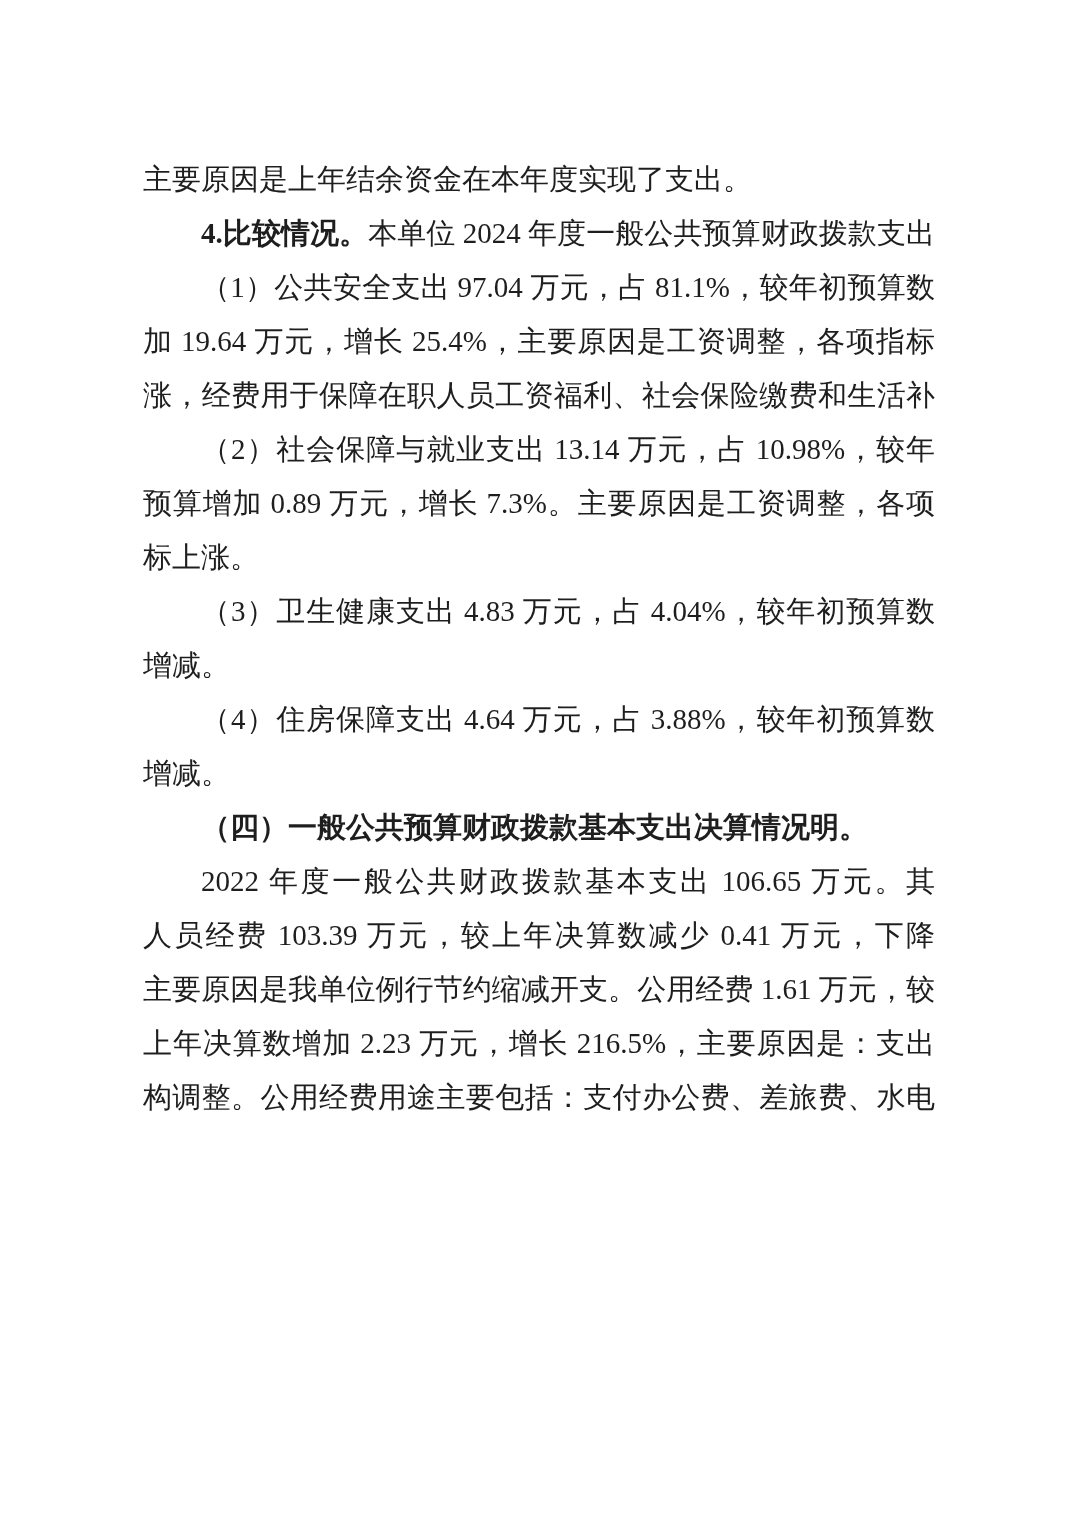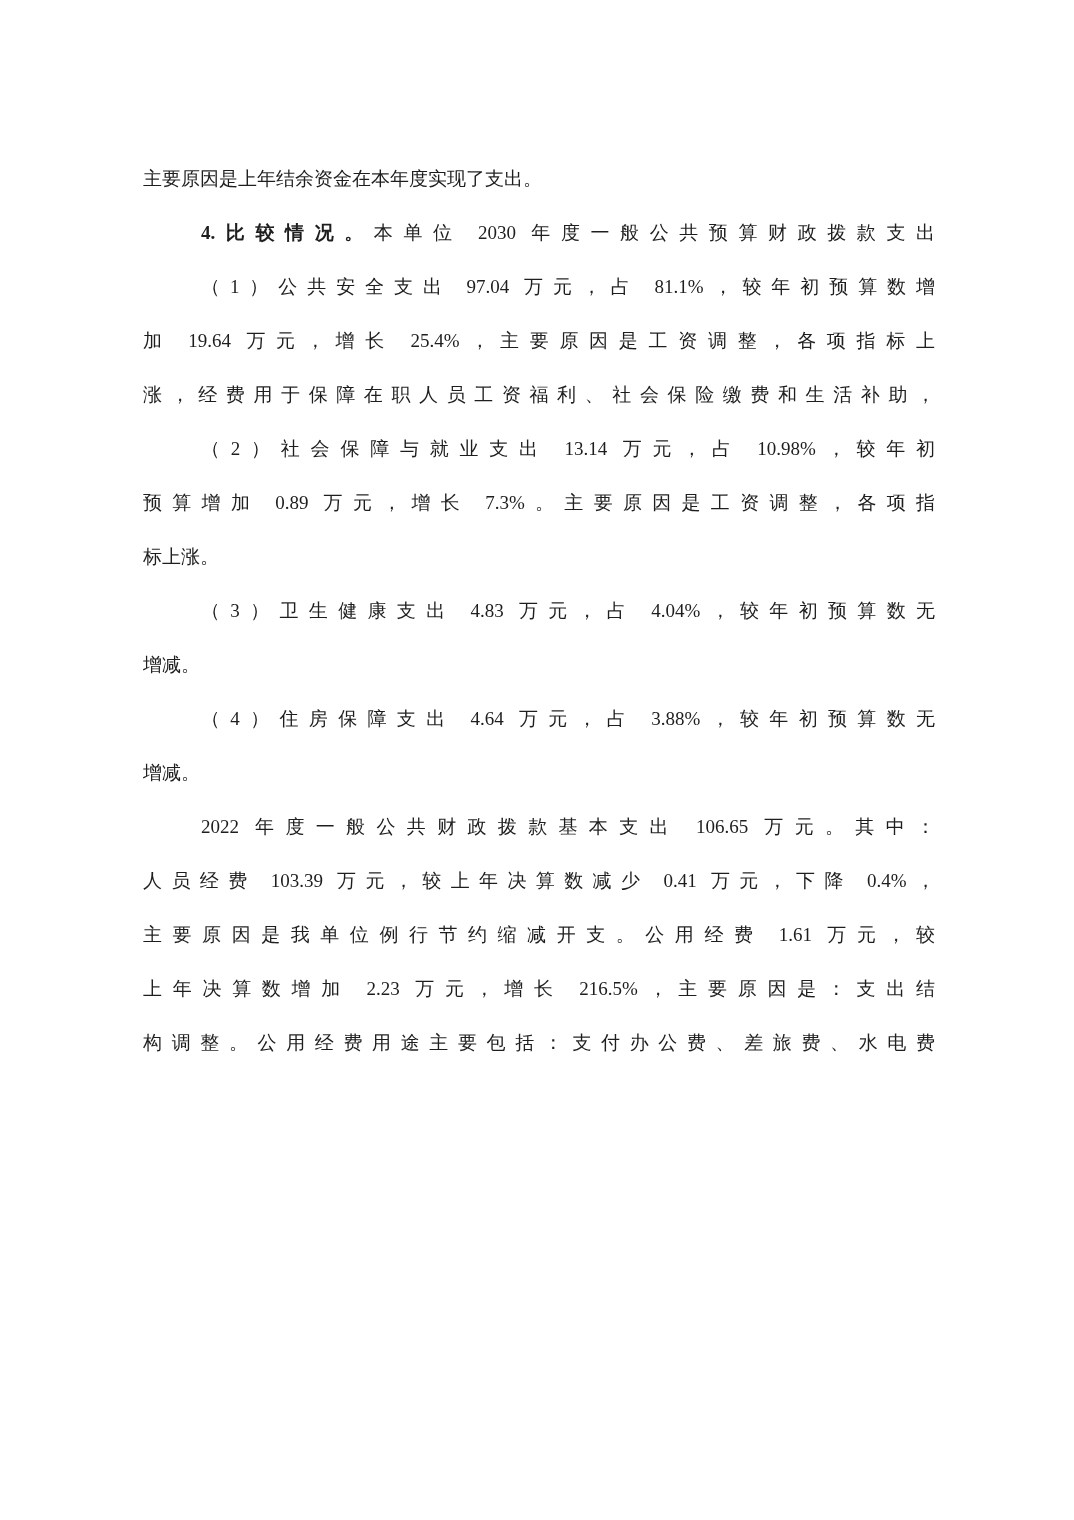--- a/index.html
+++ b/index.html
@@ -16,21 +16,21 @@
     font-family: "Liberation Serif", "DejaVu Serif", serif;
     color: #1e1e1e;
   }
   .text-block {
     position: absolute;
     left: 143px;
     top: 152px;
     width: 792px;
   }
   .line {
-    font-size: 19px;
+    font-size: 29px;
     line-height: 54px;
     height: 54px;
     text-align: justify;
     text-align-last: left;
     white-space: normal;
     overflow: hidden;
   }
   .line.full {
     text-align-last: justify;
   }
@@ -40,30 +40,31 @@
   .line .b {
     font-weight: bold;
   }
 </style>
 </head>
 <body>
 
 <div class="page">
   <div class="text-block" id="text-block">
       <div class="line"><span>主要原因是上年结余资金在本年度实现了支出。</span></div>
-      <div class="line full indent"><span class="b">4.比较情况。</span><span>本单位 2030 年度一般公共预算财政拨款支出</span></div>
+      <div class="line full indent"><span class="b">4.比较情况。</span><span>本单位 2024 年度一般公共预算财政拨款支出</span></div>
       <div class="line full indent"><span>（1）公共安全支出 97.04 万元，占 81.1%，较年初预算数增</span></div>
       <div class="line full"><span>加 19.64 万元，增长 25.4%，主要原因是工资调整，各项指标上</span></div>
       <div class="line full"><span>涨，经费用于保障在职人员工资福利、社会保险缴费和生活补助，</span></div>
       <div class="line full indent"><span>（2）社会保障与就业支出 13.14 万元，占 10.98%，较年初</span></div>
       <div class="line full"><span>预算增加 0.89 万元，增长 7.3%。主要原因是工资调整，各项指</span></div>
       <div class="line"><span>标上涨。</span></div>
       <div class="line full indent"><span>（3）卫生健康支出 4.83 万元，占 4.04%，较年初预算数无</span></div>
       <div class="line"><span>增减。</span></div>
       <div class="line full indent"><span>（4）住房保障支出 4.64 万元，占 3.88%，较年初预算数无</span></div>
       <div class="line"><span>增减。</span></div>
+      <div class="line indent"><span class="b">（四）一般公共预算财政拨款基本支出决算情况明。</span></div>
       <div class="line full indent"><span>2022 年度一般公共财政拨款基本支出 106.65 万元。其中：</span></div>
       <div class="line full"><span>人员经费 103.39 万元，较上年决算数减少 0.41 万元，下降 0.4%，</span></div>
       <div class="line full"><span>主要原因是我单位例行节约缩减开支。公用经费 1.61 万元，较</span></div>
       <div class="line full"><span>上年决算数增加 2.23 万元，增长 216.5%，主要原因是：支出结</span></div>
       <div class="line full"><span>构调整。公用经费用途主要包括：支付办公费、差旅费、水电费</span></div>
     </div>
 </div>
 
 </body></html>

